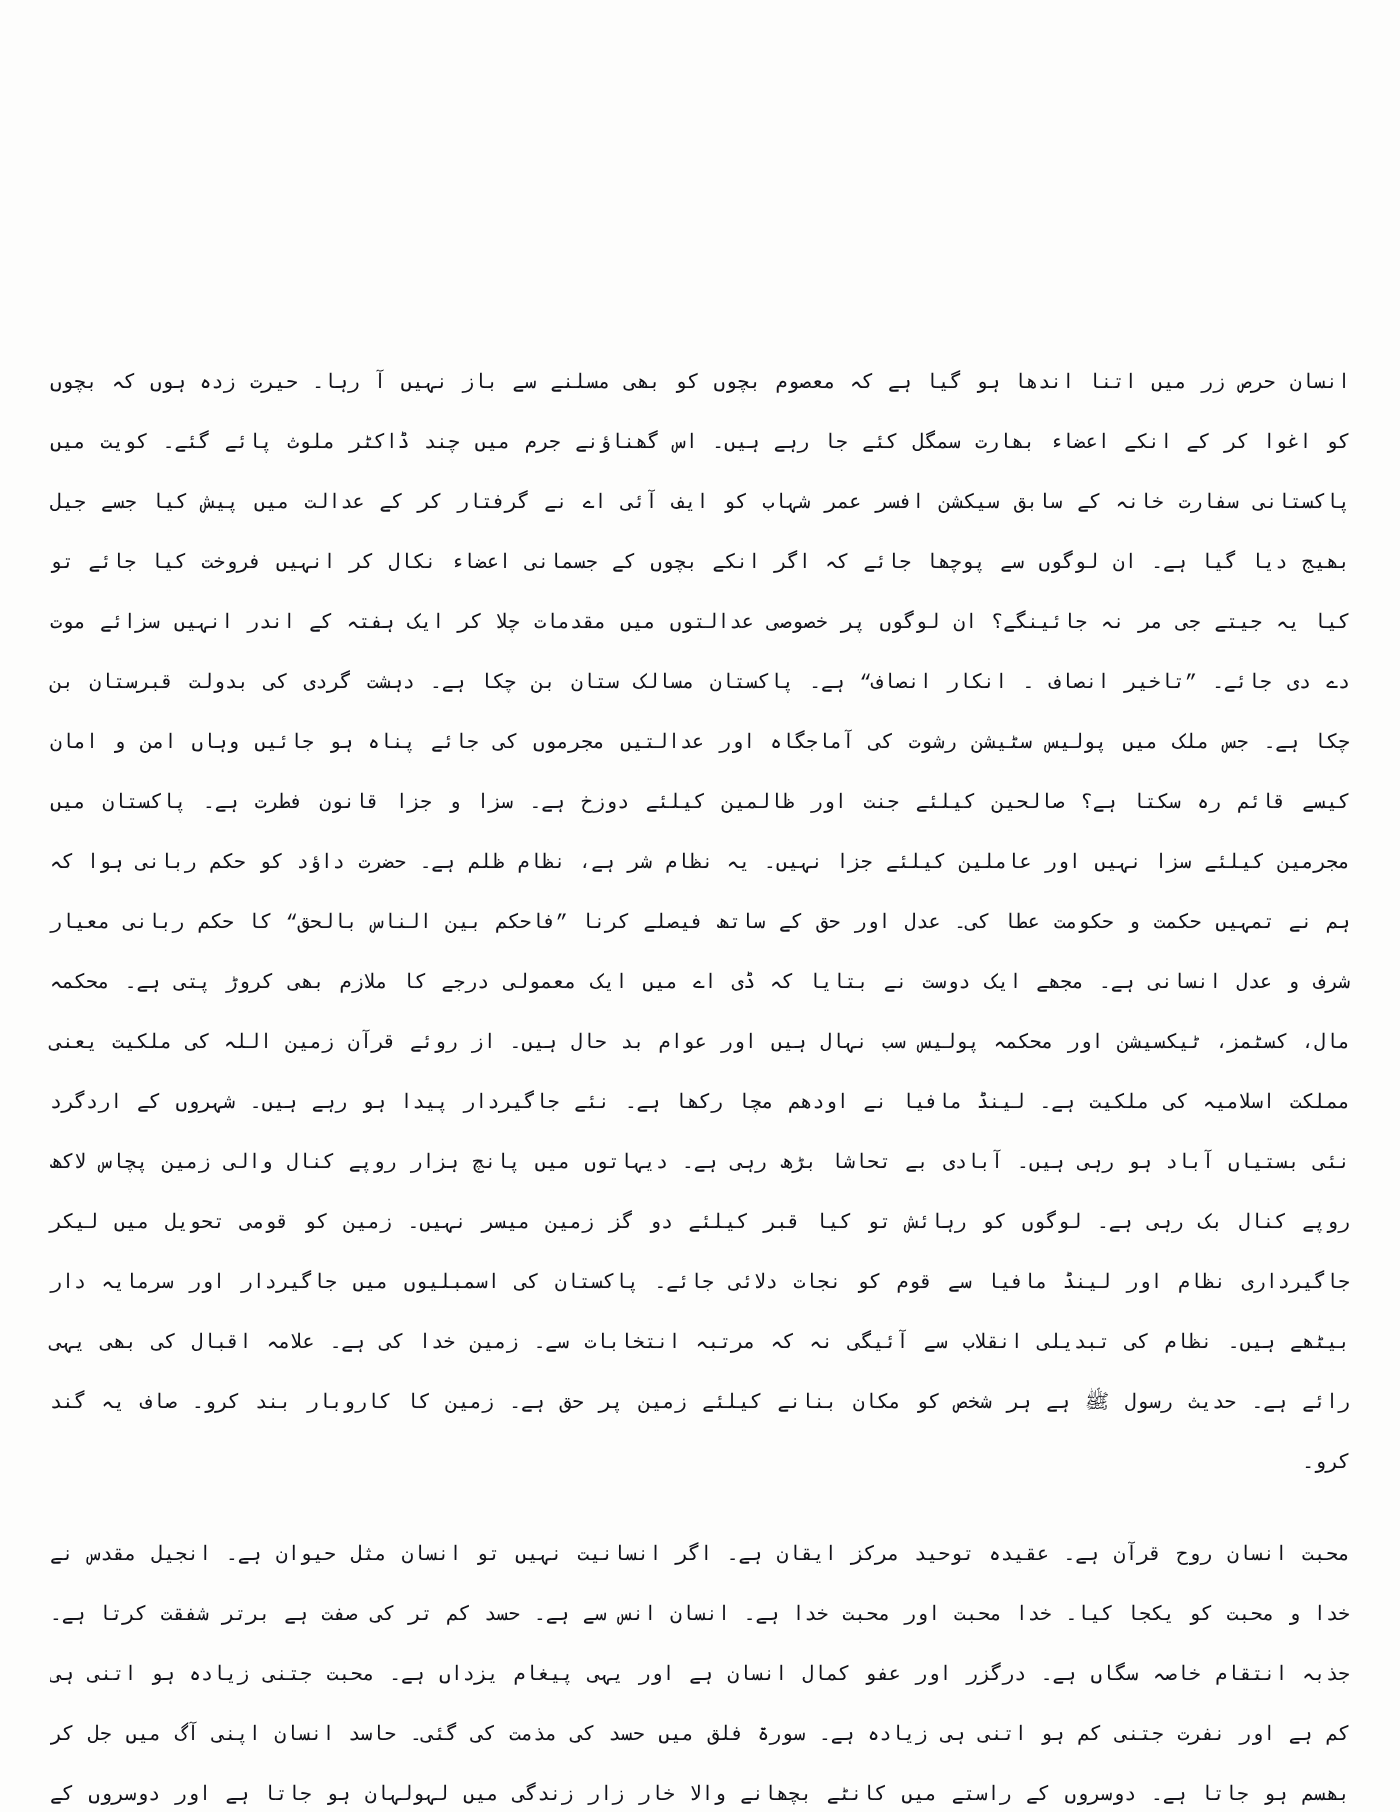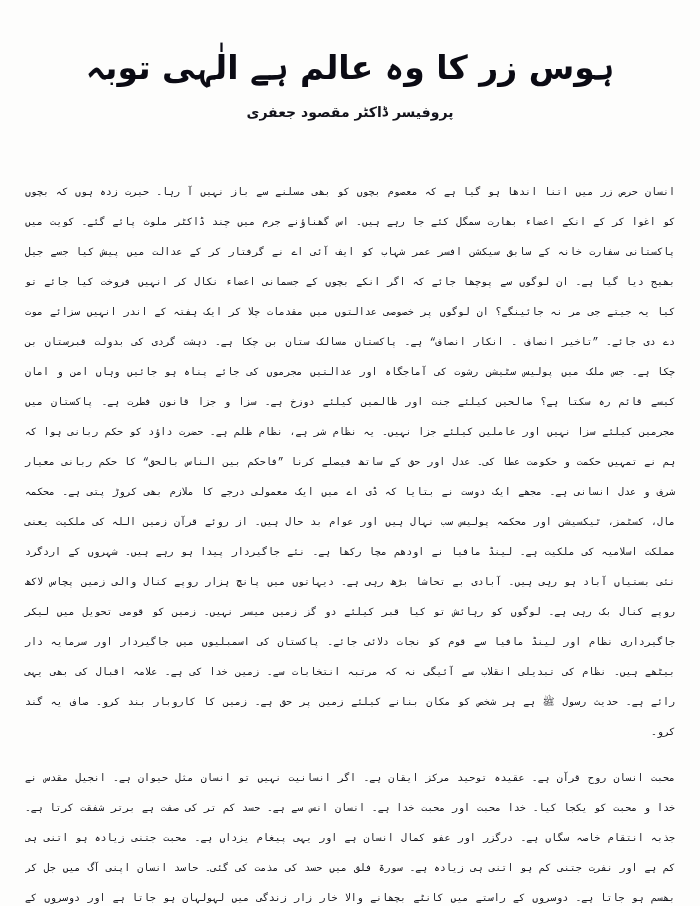--- a/index.html
+++ b/index.html
@@ -90,23 +90,19 @@
   .body-area .para:last-child {
     max-height: 186px;
     overflow: hidden;
   }
 </style>
 </head>
 <body style="background: rgb(253, 253, 252);">
 
 <div class="page" style="background: rgb(253, 253, 252);">
 
-  <div class="title-block">
-    <span class="doc-title">ہوس زر کا وہ عالم ہے الٰہی توبہ</span>
-    <span class="doc-byline">پروفیسر ڈاکٹر مقصود جعفری</span>
-  </div>
 
   <div class="body-area">
     <p class="para" style="color: rgb(18, 18, 25);">انسان حرص زر میں اتنا اندھا ہو گیا ہے کہ معصوم بچوں کو بھی مسلنے سے باز نہیں آ رہا۔ حیرت زدہ ہوں کہ بچوں کو اغوا کر کے انکے اعضاء بھارت سمگل کئے جا رہے ہیں۔ اس گھناؤنے جرم میں چند ڈاکٹر ملوث پائے گئے۔ کویت میں پاکستانی سفارت خانہ کے سابق سیکشن افسر عمر شہاب کو ایف آئی اے نے گرفتار کر کے عدالت میں پیش کیا جسے جیل بھیج دیا گیا ہے۔ ان لوگوں سے پوچھا جائے کہ اگر انکے بچوں کے جسمانی اعضاء نکال کر انہیں فروخت کیا جائے تو کیا یہ جیتے جی مر نہ جائینگے؟ ان لوگوں پر خصوصی عدالتوں میں مقدمات چلا کر ایک ہفتہ کے اندر انہیں سزائے موت دے دی جائے۔ ”تاخیر انصاف ۔ انکار انصاف“ ہے۔ پاکستان مسالک ستان بن چکا ہے۔ دہشت گردی کی بدولت قبرستان بن چکا ہے۔ جس ملک میں پولیس سٹیشن رشوت کی آماجگاہ اور عدالتیں مجرموں کی جائے پناہ ہو جائیں وہاں امن و امان کیسے قائم رہ سکتا ہے؟ صالحین کیلئے جنت اور ظالمین کیلئے دوزخ ہے۔ سزا و جزا قانون فطرت ہے۔ پاکستان میں مجرمین کیلئے سزا نہیں اور عاملین کیلئے جزا نہیں۔ یہ نظام شر ہے، نظام ظلم ہے۔ حضرت داؤد کو حکم ربانی ہوا کہ ہم نے تمہیں حکمت و حکومت عطا کی۔ عدل اور حق کے ساتھ فیصلے کرنا ”فاحکم بین الناس بالحق“ کا حکم ربانی معیار شرف و عدل انسانی ہے۔ مجھے ایک دوست نے بتایا کہ ڈی اے میں ایک معمولی درجے کا ملازم بھی کروڑ پتی ہے۔ محکمہ مال، کسٹمز، ٹیکسیشن اور محکمہ پولیس سب نہال ہیں اور عوام بد حال ہیں۔ از روئے قرآن زمین اللہ کی ملکیت یعنی مملکت اسلامیہ کی ملکیت ہے۔ لینڈ مافیا نے اودھم مچا رکھا ہے۔ نئے جاگیردار پیدا ہو رہے ہیں۔ شہروں کے اردگرد نئی بستیاں آباد ہو رہی ہیں۔ آبادی بے تحاشا بڑھ رہی ہے۔ دیہاتوں میں پانچ ہزار روپے کنال والی زمین پچاس لاکھ روپے کنال بک رہی ہے۔ لوگوں کو رہائش تو کیا قبر کیلئے دو گز زمین میسر نہیں۔ زمین کو قومی تحویل میں لیکر جاگیرداری نظام اور لینڈ مافیا سے قوم کو نجات دلائی جائے۔ پاکستان کی اسمبلیوں میں جاگیردار اور سرمایہ دار بیٹھے ہیں۔ نظام کی تبدیلی انقلاب سے آئیگی نہ کہ مرتبہ انتخابات سے۔ زمین خدا کی ہے۔ علامہ اقبال کی بھی یہی رائے ہے۔ حدیث رسول ﷺ ہے ہر شخص کو مکان بنانے کیلئے زمین پر حق ہے۔ زمین کا کاروبار بند کرو۔ صاف یہ گند کرو۔</p>
     <p class="para" style="color: rgb(18, 18, 25);">محبت انسان روح قرآن ہے۔ عقیدہ توحید مرکز ایقان ہے۔ اگر انسانیت نہیں تو انسان مثل حیوان ہے۔ انجیل مقدس نے خدا و محبت کو یکجا کیا۔ خدا محبت اور محبت خدا ہے۔ انسان انس سے ہے۔ حسد کم تر کی صفت ہے برتر شفقت کرتا ہے۔ جذبہ انتقام خاصہ سگاں ہے۔ درگزر اور عفو کمال انسان ہے اور یہی پیغام یزداں ہے۔ محبت جتنی زیادہ ہو اتنی ہی کم ہے اور نفرت جتنی کم ہو اتنی ہی زیادہ ہے۔ سورۃ فلق میں حسد کی مذمت کی گئی۔ حاسد انسان اپنی آگ میں جل کر بھسم ہو جاتا ہے۔ دوسروں کے راستے میں کانٹے بچھانے والا خار زار زندگی میں لہولہان ہو جاتا ہے اور دوسروں کے راستے سے کانٹے ہٹانے والا بستر لالہ و گل پر لطف خوابیدگی لیتا ہے۔ دوسروں کے راستے میں کنواں کھودنے والا خود کنویں میں</p>
   </div>
 
 </div>
 
 </body></html>

